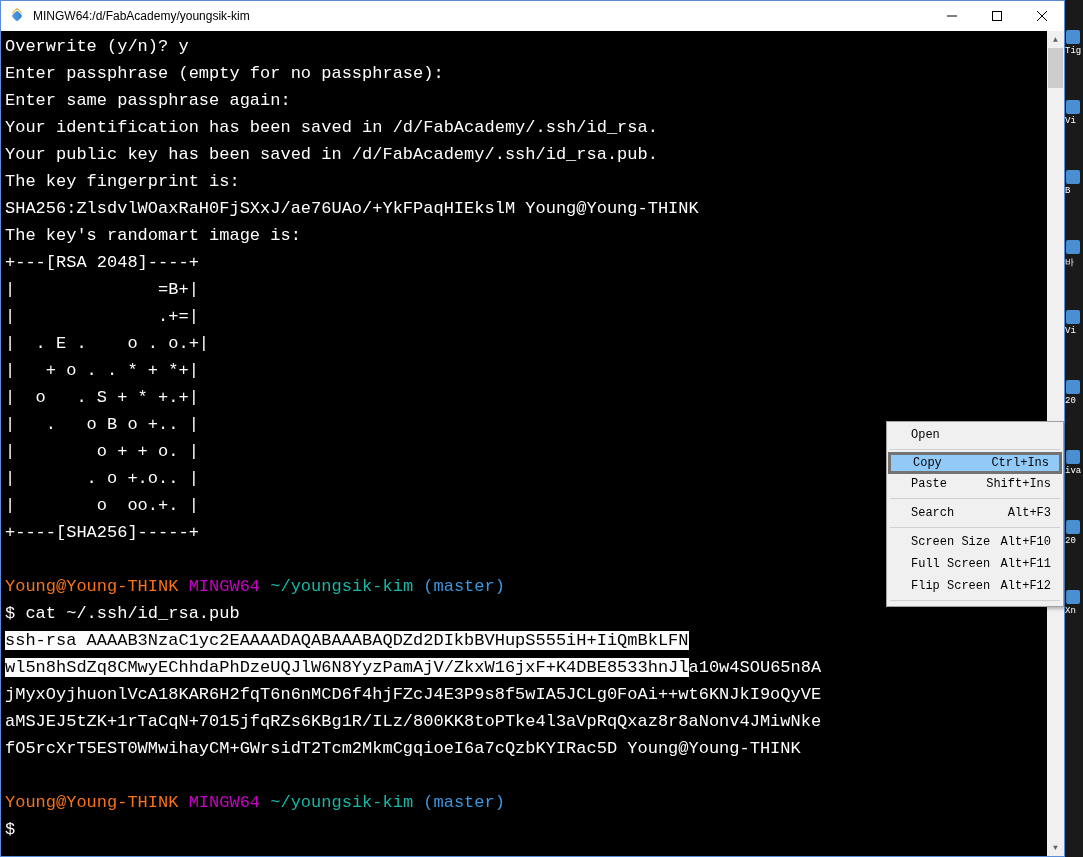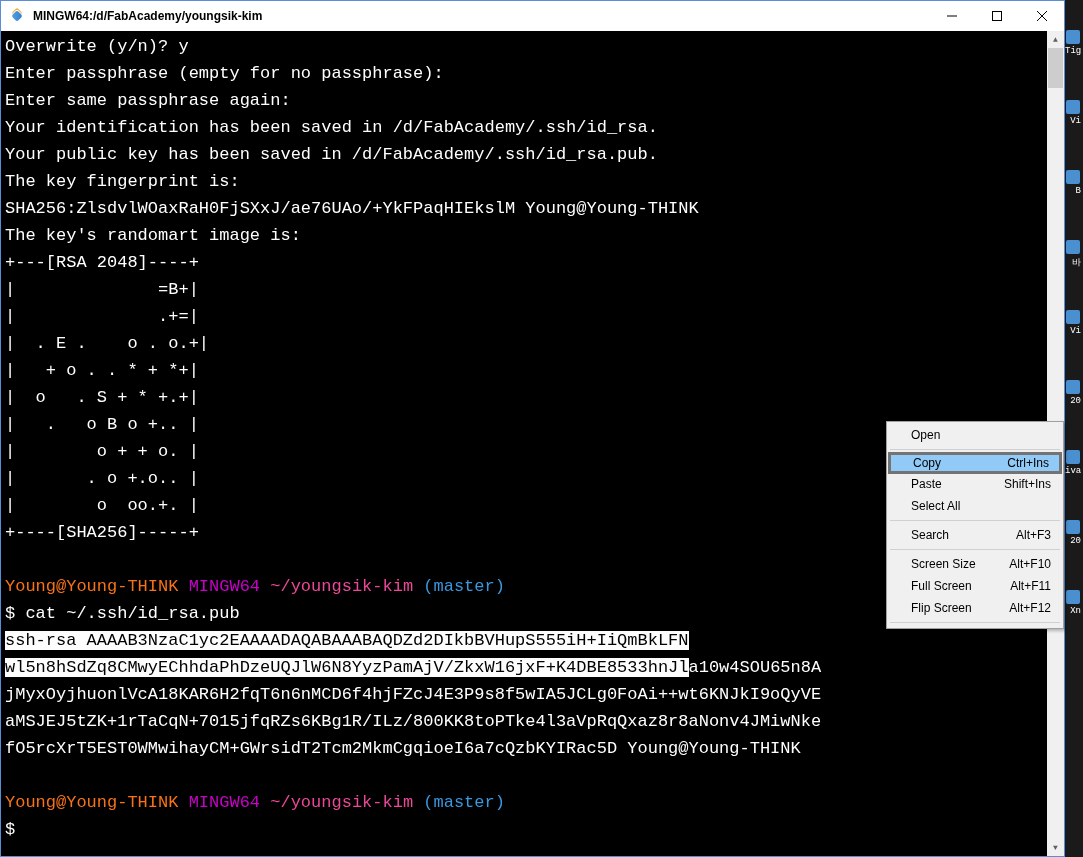--- a/index.html
+++ b/index.html
@@ -39,21 +39,21 @@
   .titlebar .icon::before {
     content: "";
     position: absolute;
     width: 8px; height: 8px;
     border-radius: 2px;
     transform: rotate(45deg);
     left: 4px; top: 4px;
     background: linear-gradient(45deg,#5aa0e0,#2d7ed0);
     box-shadow: 0 0 0 1px #fff, -2px -2px 0 0 #f0b040;
   }
-  .titlebar .title { flex: 1; font-weight: bold; }
+  .titlebar .title { flex: 1; }
   .titlebar .btn {
     width: 45px; height: 30px;
     display: flex; align-items: center; justify-content: center;
     font-family: "Segoe UI", sans-serif;
     font-size: 10px;
     color: #000;
   }
   .titlebar .btn svg { width: 10px; height: 10px; }
   .terminal {
     flex: 1;
@@ -62,21 +62,21 @@
     font-size: 17px;
     line-height: 27px;
     padding: 2px 2px 2px 4px;
     position: relative;
     overflow: hidden;
     white-space: pre;
   }
   .terminal .line { white-space: pre; }
   .green { color: #f97316; }
   .magenta { color: #c800c8; }
-  .yellow { color: #ec4899; }
+  .yellow { color: #14b8a6; }
   .cyan { color: #3a96dd; }
   .sel { background: #fdfdfd; color: #000; }
   .scrollbar {
     position: absolute;
     right: 0; top: 0;
     width: 17px; height: 100%;
     background: #f0f0f0;
   }
   .scrollbar .arrow {
     width: 17px; height: 17px;
@@ -90,21 +90,21 @@
     top: 17px; height: 40px;
     background: #cdcdcd;
   }
   .contextmenu {
     position: absolute;
     left: 886px;
     top: 421px;
     width: 178px;
     background: #f0f0f0;
     border: 1px solid #a0a0a0;
-    font-family: Liberation Sans, sans-serif;
+    font-family: Liberation Mono, monospace;
     font-size: 12px;
     color: #000;
     box-shadow: 2px 2px 3px rgba(0,0,0,0.25);
     padding: 2px;
     z-index: 10;
   }
   .contextmenu .item {
     height: 22px;
     display: flex;
     align-items: center;
@@ -127,21 +127,21 @@
     position: absolute;
     right: 0; top: 30px;
     width: 18px;
     pointer-events: none;
   }
   .desktop-icons .di {
     width: 16px; height: 60px;
     margin-bottom: 10px;
     font-size: 9px;
     color: #fff;
-    text-align: right;
+    text-align: left;
   }
   .desktop-icons .di .box {
     width: 14px; height: 14px;
     background: #4a90d0;
     margin: 0 auto 2px;
     border-radius: 2px;
   }
 </style>
 </head>
 <body>
@@ -182,24 +182,20 @@
     </div>
     <div class="sep"></div>
     <div class="item selected">
       <span class="label">Copy</span>
       <span class="shortcut">Ctrl+Ins</span>
     </div>
     <div class="item">
       <span class="label">Paste</span>
       <span class="shortcut">Shift+Ins</span>
     </div>
-    <div class="item">
-      <span class="label">Select All</span>
-      <span class="shortcut"></span>
-    </div>
     <div class="sep"></div>
     <div class="item">
       <span class="label">Search</span>
       <span class="shortcut">Alt+F3</span>
     </div>
     <div class="sep"></div>
     <div class="item">
       <span class="label">Screen Size</span>
       <span class="shortcut">Alt+F10</span>
     </div>

